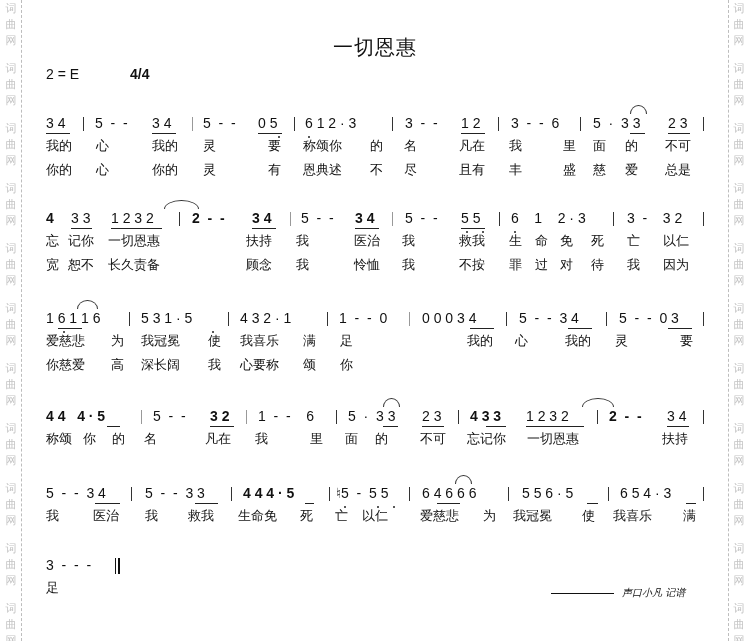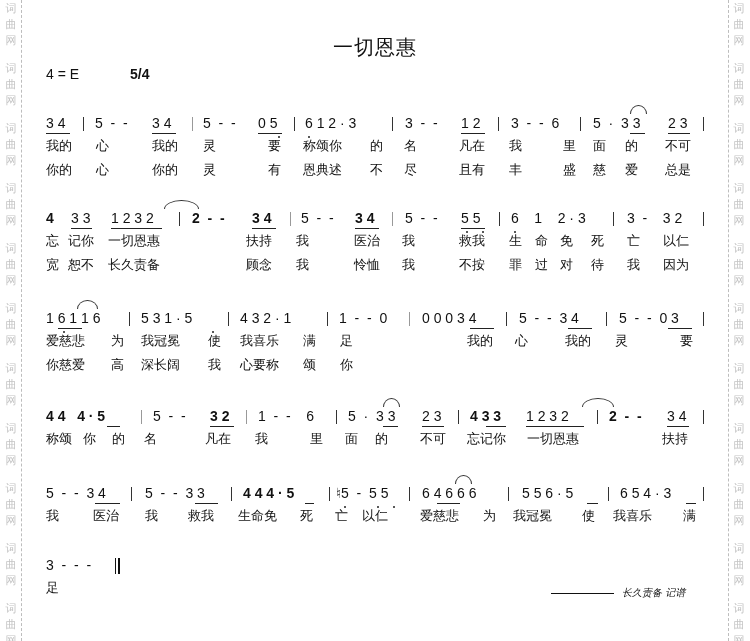--- a/index.html
+++ b/index.html
@@ -99,22 +99,22 @@
     <div class="wm" style="top: 514px;">网</div>
     <div class="wm" style="top: 542px;">词</div>
     <div class="wm" style="top: 558px;">曲</div>
     <div class="wm" style="top: 574px;">网</div>
     <div class="wm" style="top: 602px;">词</div>
     <div class="wm" style="top: 618px;">曲</div>
     <div class="wm" style="top: 634px;">网</div>
   </div>
 
 <div class="title">一切恩惠</div>
-<div class="key">4 = E</div>
-<div class="meter">5/4</div>
+<div class="key">2 = E</div>
+<div class="meter">4/4</div>
 
 <div id="score">
     <div class="row" style="top: 115px;">
       <div class="notes"><span class="tok" style="left: 46px;">3 4</span><div class="ul" style="left: 46px; width: 24px;"></div><div class="bar" style="left: 83px;"></div><span class="tok" style="left: 95px;">5  -  -</span><span class="tok" style="left: 152px;">3 4</span><div class="ul" style="left: 152px; width: 24px;"></div><div class="bar light" style="left: 192px;"></div><span class="tok" style="left: 203px;">5  -  -</span><span class="tok" style="left: 258px;">0 5</span><div class="ul" style="left: 258px; width: 24px;"></div><div class="dotb" style="left: 278px;"></div><div class="bar" style="left: 294px;"></div><span class="tok" style="left: 305px;">6 1 2 · 3</span><div class="dotb" style="left: 308px;"></div><div class="bar" style="left: 392px;"></div><span class="tok" style="left: 405px;">3  -  -</span><span class="tok" style="left: 461px;">1 2</span><div class="ul" style="left: 461px; width: 24px;"></div><div class="bar" style="left: 498px;"></div><span class="tok" style="left: 511px;">3  -  -  6</span><div class="bar" style="left: 580px;"></div><span class="tok" style="left: 593px;">5  ·  3 3</span><div class="ul" style="left: 630px; width: 15px;"></div><div class="slur" style="left: 630px; width: 15px;"></div><span class="tok" style="left: 668px;">2 3</span><div class="ul" style="left: 668px; width: 22px;"></div><div class="bar" style="left: 703px;"></div></div>
       <div class="lyr" style="top: 22px;"><span class="ly" style="left: 46px;">我的</span><span class="ly" style="left: 96px;">心</span><span class="ly" style="left: 152px;">我的</span><span class="ly" style="left: 203px;">灵</span><span class="ly" style="left: 268px;">要</span><span class="ly" style="left: 303px;">称颂你</span><span class="ly" style="left: 370px;">的</span><span class="ly" style="left: 404px;">名</span><span class="ly" style="left: 459px;">凡在</span><span class="ly" style="left: 509px;">我</span><span class="ly" style="left: 563px;">里</span><span class="ly" style="left: 593px;">面</span><span class="ly" style="left: 625px;">的</span><span class="ly" style="left: 665px;">不可</span></div>
       <div class="lyr" style="top: 46px;"><span class="ly" style="left: 46px;">你的</span><span class="ly" style="left: 96px;">心</span><span class="ly" style="left: 152px;">你的</span><span class="ly" style="left: 203px;">灵</span><span class="ly" style="left: 268px;">有</span><span class="ly" style="left: 303px;">恩典述</span><span class="ly" style="left: 370px;">不</span><span class="ly" style="left: 404px;">尽</span><span class="ly" style="left: 459px;">且有</span><span class="ly" style="left: 509px;">丰</span><span class="ly" style="left: 563px;">盛</span><span class="ly" style="left: 593px;">慈</span><span class="ly" style="left: 625px;">爱</span><span class="ly" style="left: 665px;">总是</span></div>
     </div>
     <div class="row" style="top: 210px;">
       <div class="notes"><span class="tok bold" style="left: 46px;">4</span><span class="tok" style="left: 71px;">3 3</span><div class="ul" style="left: 71px; width: 21px;"></div><span class="tok" style="left: 111px;">1 2 3 2</span><div class="ul" style="left: 111px; width: 51px;"></div><div class="slur" style="left: 164px; width: 33px;"></div><div class="bar" style="left: 179px;"></div><span class="tok bold" style="left: 192px;">2  -  -</span><span class="tok bold" style="left: 252px;">3 4</span><div class="ul" style="left: 252px; width: 24px;"></div><div class="bar light" style="left: 290px;"></div><span class="tok" style="left: 301px;">5  -  -</span><span class="tok bold" style="left: 355px;">3 4</span><div class="ul" style="left: 355px; width: 24px;"></div><div class="bar light" style="left: 392px;"></div><span class="tok" style="left: 405px;">5  -  -</span><span class="tok" style="left: 461px;">5 5</span><div class="ul" style="left: 461px; width: 24px;"></div><div class="dotb" style="left: 466px;"></div><div class="dotb" style="left: 482px;"></div><div class="bar" style="left: 499px;"></div><span class="tok" style="left: 511px;">6    1    2 · 3</span><div class="dotb" style="left: 514px;"></div><div class="bar" style="left: 613px;"></div><span class="tok" style="left: 627px;">3  -    3 2</span><div class="bar" style="left: 703px;"></div></div>
       <div class="lyr" style="top: 22px;"><span class="ly" style="left: 46px;">忘</span><span class="ly" style="left: 68px;">记你</span><span class="ly" style="left: 108px;">一切恩惠</span><span class="ly" style="left: 246px;">扶持</span><span class="ly" style="left: 296px;">我</span><span class="ly" style="left: 354px;">医治</span><span class="ly" style="left: 402px;">我</span><span class="ly" style="left: 459px;">救我</span><span class="ly" style="left: 509px;">生</span><span class="ly" style="left: 535px;">命</span><span class="ly" style="left: 560px;">免</span><span class="ly" style="left: 591px;">死</span><span class="ly" style="left: 627px;">亡</span><span class="ly" style="left: 663px;">以仁</span></div>
@@ -136,13 +136,13 @@
       <div class="lyr" style="top: 46px;"></div>
     </div>
     <div class="row" style="top: 557px;">
       <div class="notes"><span class="tok" style="left: 46px;">3  -  -  -</span><div class="endbar thin" style="left: 115px; top: 1px;"></div><div class="endbar" style="left: 118px; top: 1px;"></div></div>
       <div class="lyr" style="top: 22px;"><span class="ly" style="left: 46px;">足</span></div>
       <div class="lyr" style="top: 46px;"></div>
     </div>
   </div>
 
 <div class="credit-line"></div>
-<div class="credit">长久责备 记谱</div>
+<div class="credit">声口小凡 记谱</div>
 
 </body></html>

